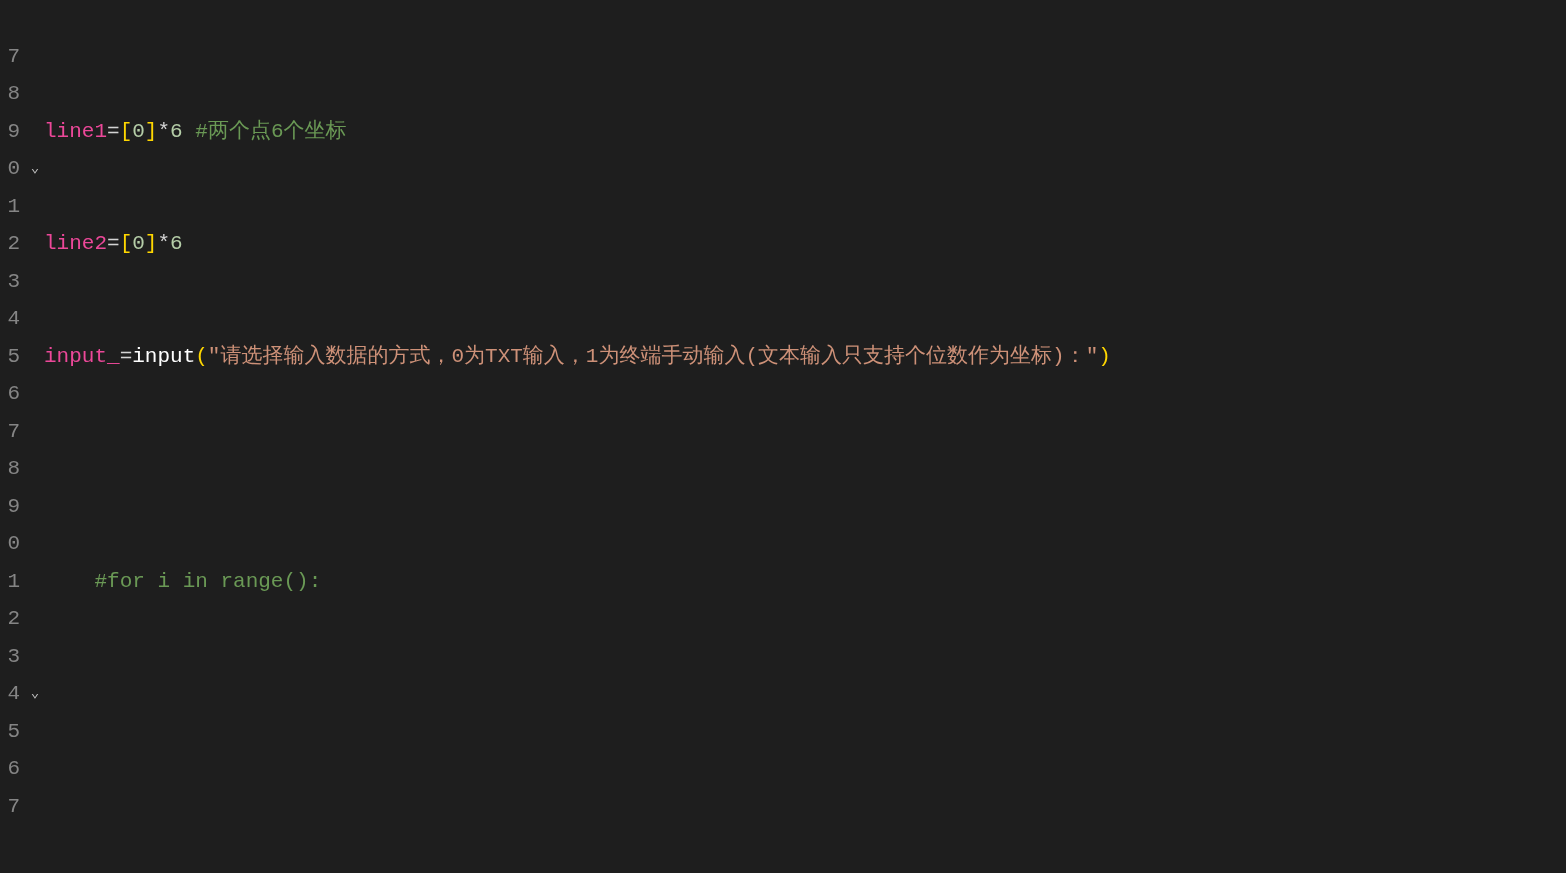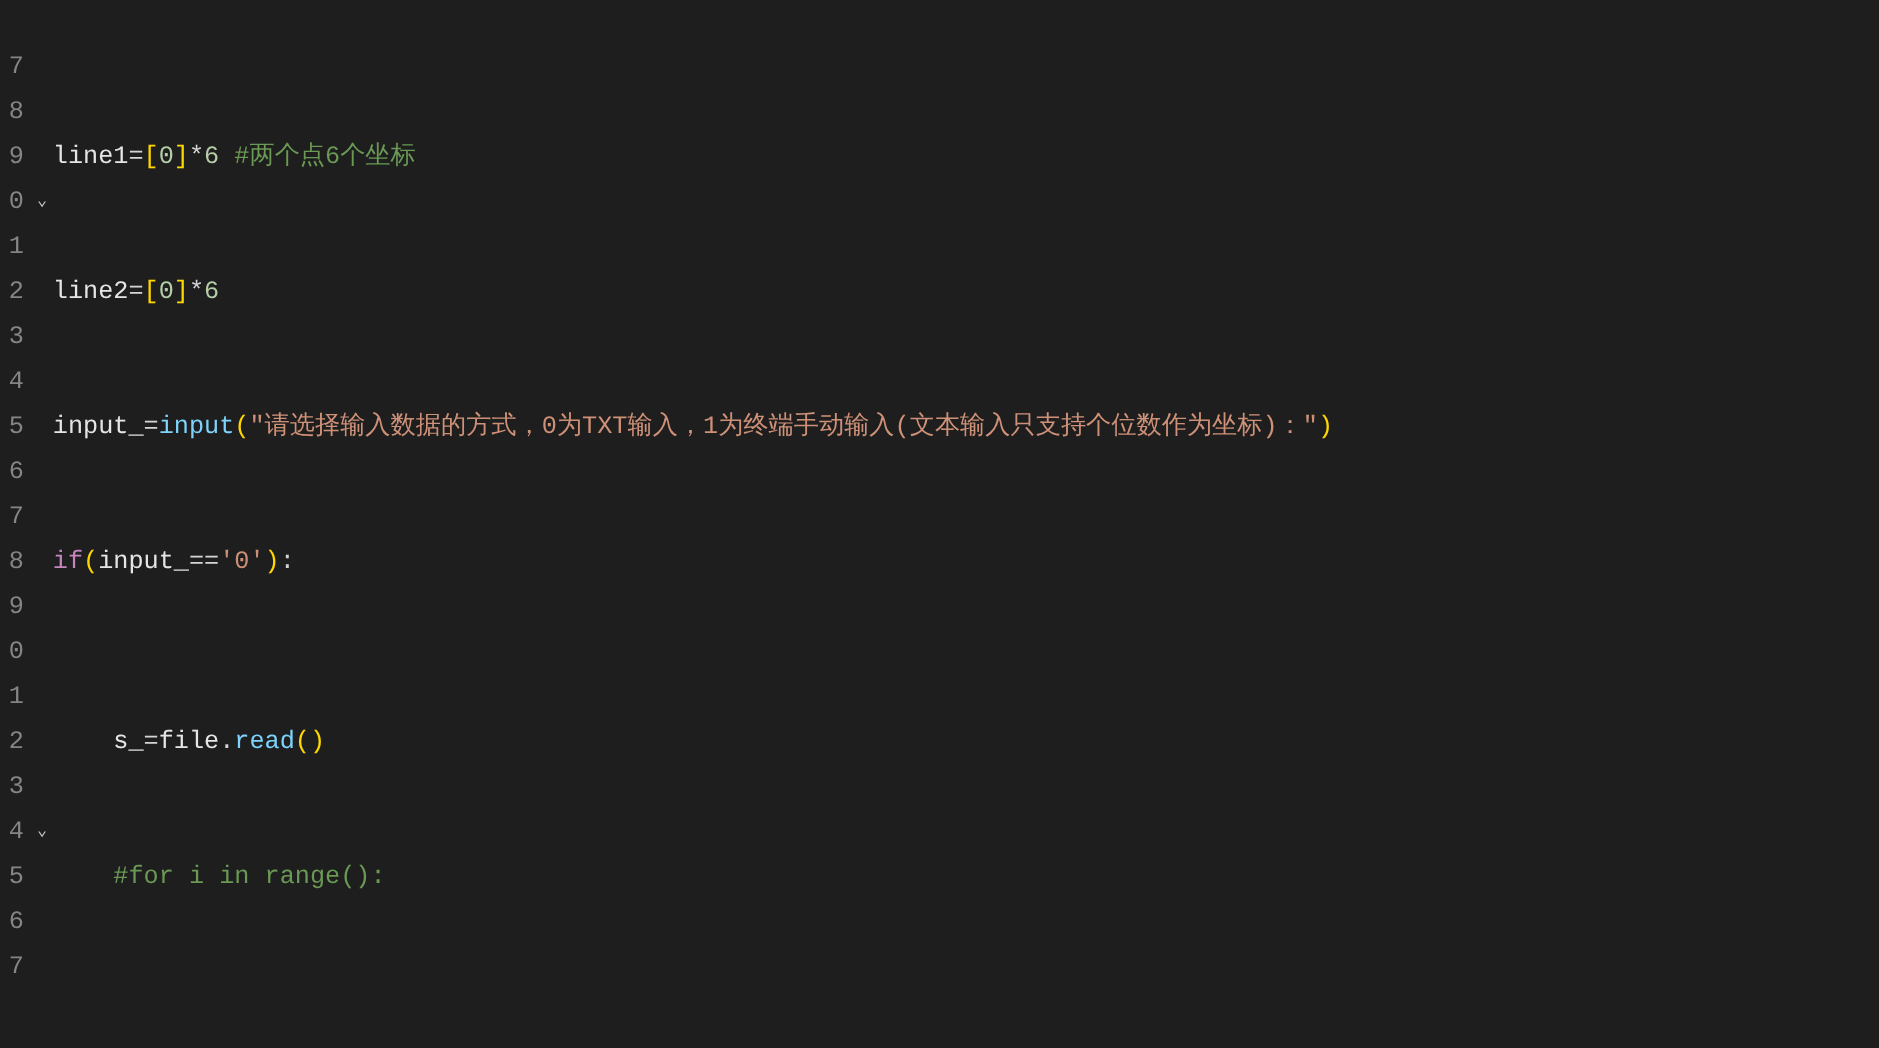--- a/index.html
+++ b/index.html
@@ -41,28 +41,28 @@
     justify-content: center;
     font-size: 14px;
   }
   .code {
     flex: 1;
     white-space: pre;
   }
   .code .line {
     height: 37.5px;
   }
-  .tok-var { color: #e5e5e5; font-family: Liberation Mono, monospace; }
+  .tok-var { color: #ec4899; font-family: Liberation Mono, monospace; }
   .tok-op  { color: #d4d4d4; }
   .tok-punc{ color: #d4d4d4; }
   .tok-brkt{ color: #ffd700; }
   .tok-num { color: #b5cea8; }
   .tok-cmt { color: #6a9955; }
   .tok-kw  { color: #c586c0; }
-  .tok-fn  { color: #7dd3fc; }
+  .tok-fn  { color: #ffffff; }
   .tok-str { color: #ce9178; }
 </style>
 </head>
 <body>
 
 <div class="editor">
   <div class="gutter">
     <div class="ln"></div>
     <div class="ln">7</div>
     <div class="ln">8</div>
@@ -114,24 +114,22 @@
 
   <div class="code">
 
 
 <div class="line"><span class="tok-var">line1</span><span class="tok-op">=</span><span class="tok-brkt">[</span><span class="tok-num">0</span><span class="tok-brkt">]</span><span class="tok-op">*</span><span class="tok-num">6</span><span class="tok-cmt"> #两个点6个坐标</span></div>
 
 <div class="line"><span class="tok-var">line2</span><span class="tok-op">=</span><span class="tok-brkt">[</span><span class="tok-num">0</span><span class="tok-brkt">]</span><span class="tok-op">*</span><span class="tok-num">6</span></div>
 
 <div class="line"><span class="tok-var">input_</span><span class="tok-op">=</span><span class="tok-fn">input</span><span class="tok-brkt">(</span><span class="tok-str">"请选择输入数据的方式，0为TXT输入，1为终端手动输入(文本输入只支持个位数作为坐标)："</span><span class="tok-brkt">)</span></div>
 
-<div class="line"><span class="tok-kw">if</span><span class="tok-brkt">(</span><span class="tok-var">input_</span><span class="tok-op">==</span><span class="tok-str">'0'</span><span class="tok-brkt">)</span><span class="tok-punc">:</span></div>
 
 
-<div class="line"><span>    </span><span class="tok-var">s_</span><span class="tok-op">=</span><span class="tok-var">file</span><span class="tok-punc">.</span><span class="tok-fn">read</span><span class="tok-brkt">(</span><span class="tok-brkt">)</span></div>
 
 <div class="line"><span>    </span><span class="tok-cmt">#for i in range():</span></div>
 
 
 
 
 
 
 
 

